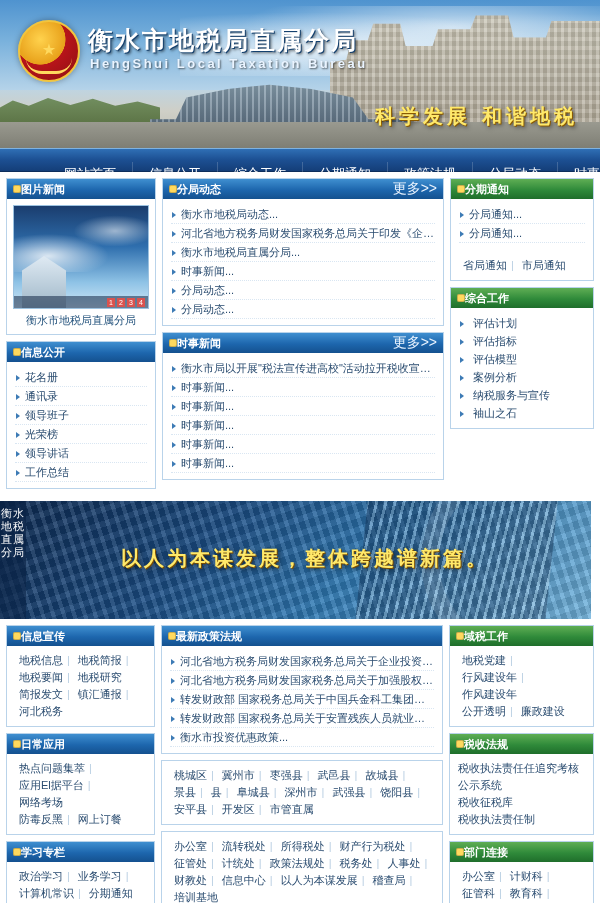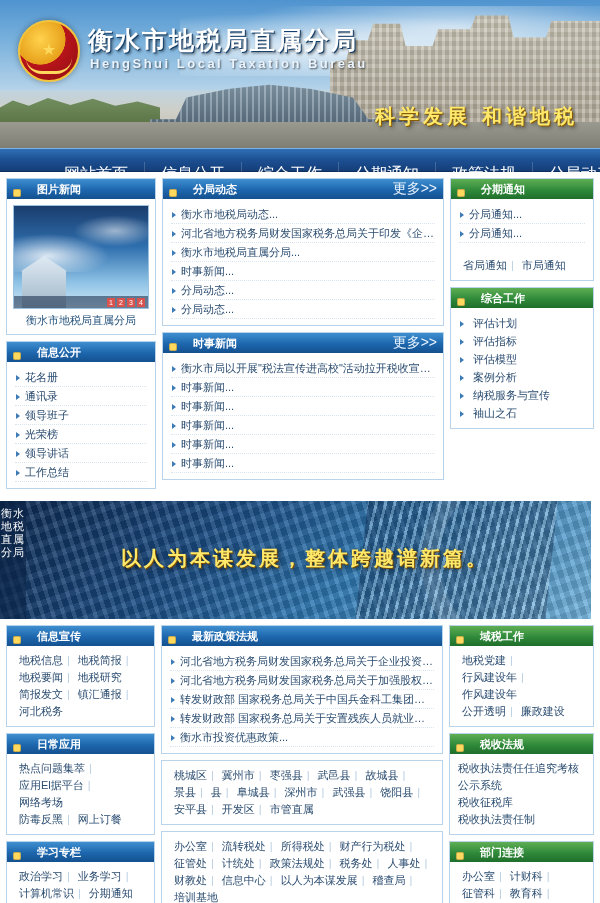--- a/index.html
+++ b/index.html
@@ -98,21 +98,21 @@
 
   
   .nav {
     height:24px;
     background:linear-gradient(180deg,#2f6fb5 0%, #1c4f92 50%, #143e78 100%);
     display:flex; align-items:center;
     border-top:1px solid #7fb2e0;
     border-bottom:1px solid #0d2e5c;
   }
   .nav a {
-    color:#fff; text-decoration:none; font-size:16px;
+    color:#fff; text-decoration:none; font-size:13px;
     padding:0 16px; line-height:24px; white-space:nowrap;
     border-right:1px solid rgba(255,255,255,.18);
     margin-top:28px;
   }
   .nav a:first-child { margin-left:48px; }
   .nav .spacer { flex:1; }
   .nav .right {
     color:#fff; font-size:11px; padding-right:8px; display:flex; align-items:center;
   }
   .nav .right .mail { padding:0 10px; border-right:1px solid rgba(255,255,255,.18); }
@@ -125,21 +125,21 @@
 
   .box { margin-bottom:6px; border:1px solid #b9d3ea; background:#fff; }
   .box-hd {
     height:20px; display:flex; align-items:center; justify-content:space-between;
     background:linear-gradient(180deg,#3f8fd0 0%, #1d66ad 55%, #14518f 100%);
     padding:0 6px; color:#fff; font-weight:bold; font-size:11px;
   }
   .box-hd.green {
     background:linear-gradient(180deg,#5fae54 0%, #2f8a3a 55%, #1f6e2b 100%);
   }
-  .box-hd .t { display:flex; align-items:flex-end; gap:16px; }
+  .box-hd .t { display:flex; align-items:center; gap:0; }
   .box-hd .dot {
     width:8px;height:8px;border-radius:2px;background:#ffd95e;
     box-shadow:inset 0 0 0 1px rgba(0,0,0,.2);
   }
   .box-hd .more { font-weight:normal; font-size:14px; color:#eaf4ff; cursor:pointer; }
   .box-bd { padding:6px 8px; }
 
   ul.links { list-style:none; }
   ul.links li {
     line-height:18px; padding-left:10px; position:relative;

